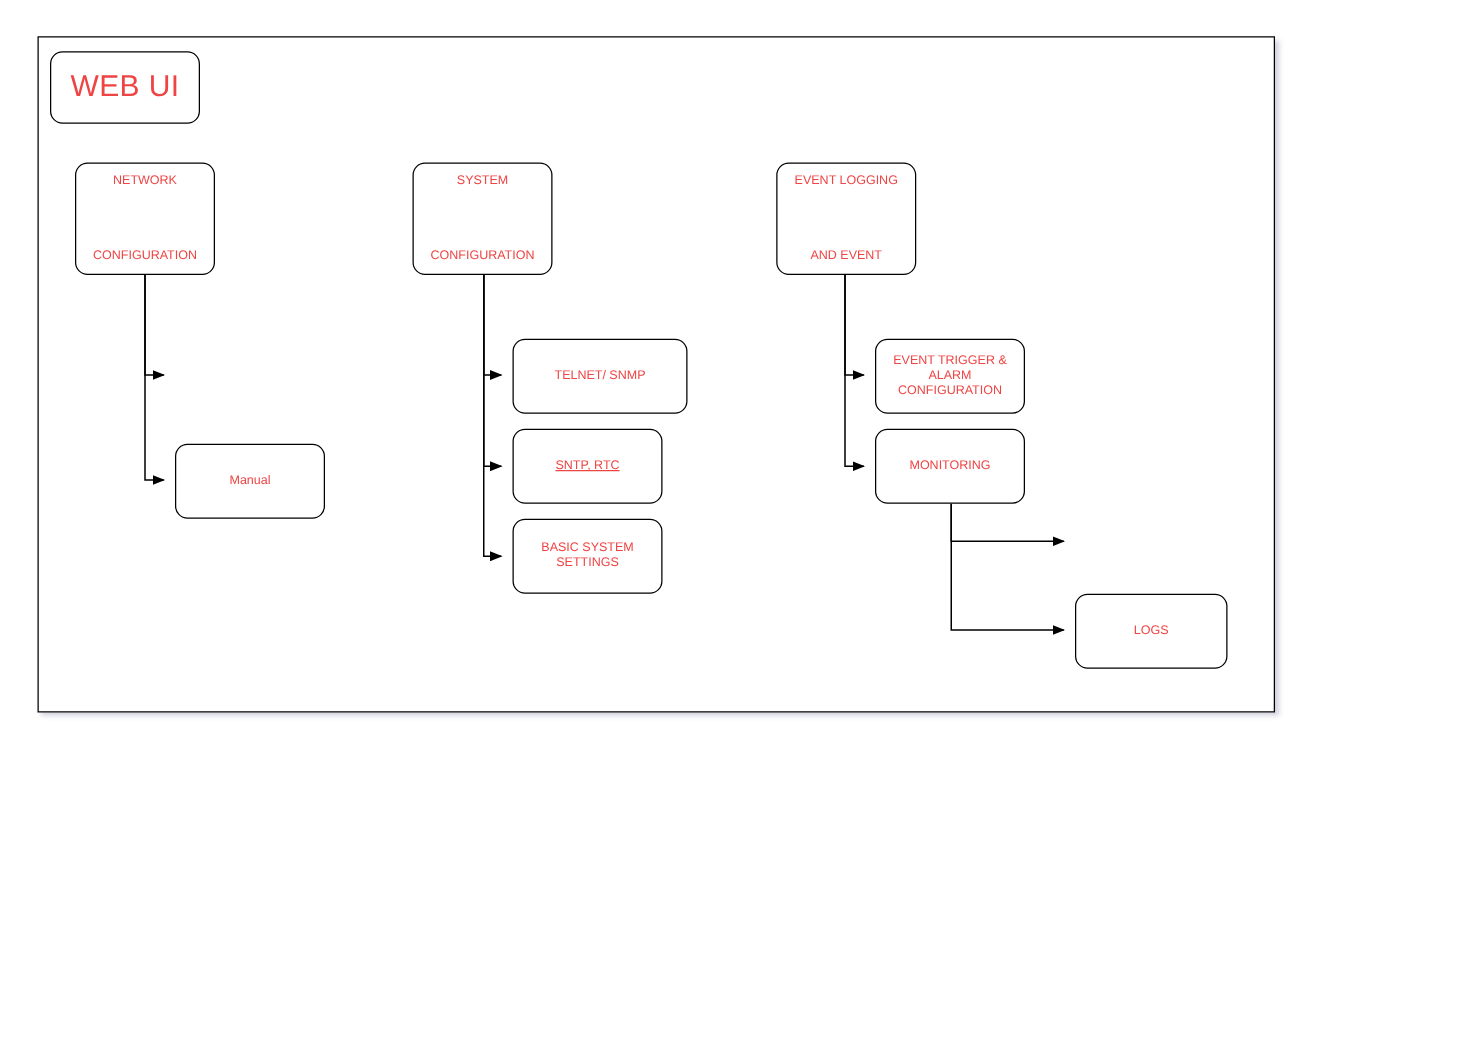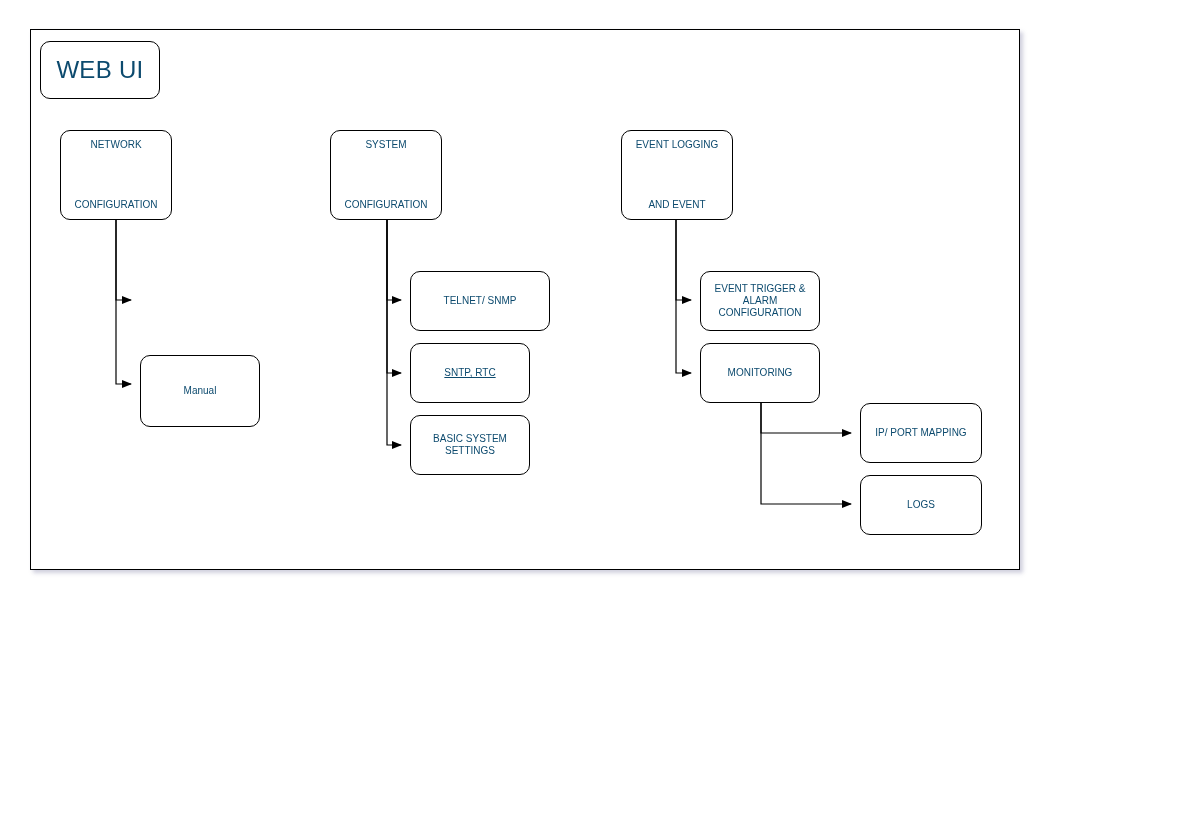--- a/index.html
+++ b/index.html
@@ -33,21 +33,21 @@
     position: absolute;
     background: #ffffff;
     border: 1px solid #000000;
     border-radius: 10px;
     box-sizing: border-box;
     display: flex;
     flex-direction: column;
     align-items: center;
     justify-content: center;
     text-align: center;
-    color: #0c4a6e;
+    color: #ef4444;
     font-size: 10px;
     line-height: 12px;
   }
   .node.root {
     font-size: 24px;
     line-height: 28px;
     letter-spacing: 0.3px;
   }
   .node.level1 {
     justify-content: space-between;
@@ -135,21 +135,21 @@
     <span class="line">SYSTEM</span>
     <span class="line">CONFIGURATION</span>
   </div>
 
   <div class="node level1" style="left:621px; top:130px; width:112px; height:90px;">
     <span class="line">EVENT LOGGING</span>
     <span class="line">AND EVENT</span>
   </div>
 
 
-  <div class="node level2" style="left:140px; top:355px; width:120px; height:72px;">
+  <div class="node level2" style="left:140px; top:355px; width:120px; height:60px;">
     <span class="line">Manual</span>
   </div>
 
   <div class="node level2" style="left:410px; top:271px; width:140px; height:60px;">
     <span class="line">TELNET/ SNMP</span>
   </div>
 
   <div class="node level2" style="left:410px; top:343px; width:120px; height:60px;text-decoration:underline;">
     <span class="line">SNTP, RTC</span>
   </div>
@@ -162,21 +162,18 @@
   <div class="node level2" style="left:700px; top:271px; width:120px; height:60px;">
     <span class="line">EVENT TRIGGER &amp;</span>
     <span class="line">ALARM</span>
     <span class="line">CONFIGURATION</span>
   </div>
 
   <div class="node level2" style="left:700px; top:343px; width:120px; height:60px;">
     <span class="line">MONITORING</span>
   </div>
 
-  <div class="node level2" style="left:860px; top:403px; width:122px; height:60px;">
-    <span class="line">IP/ PORT MAPPING</span>
-  </div>
 
   <div class="node level2" style="left:860px; top:475px; width:122px; height:60px;">
     <span class="line">LOGS</span>
   </div>
 
 </div>
 
 </body></html>

